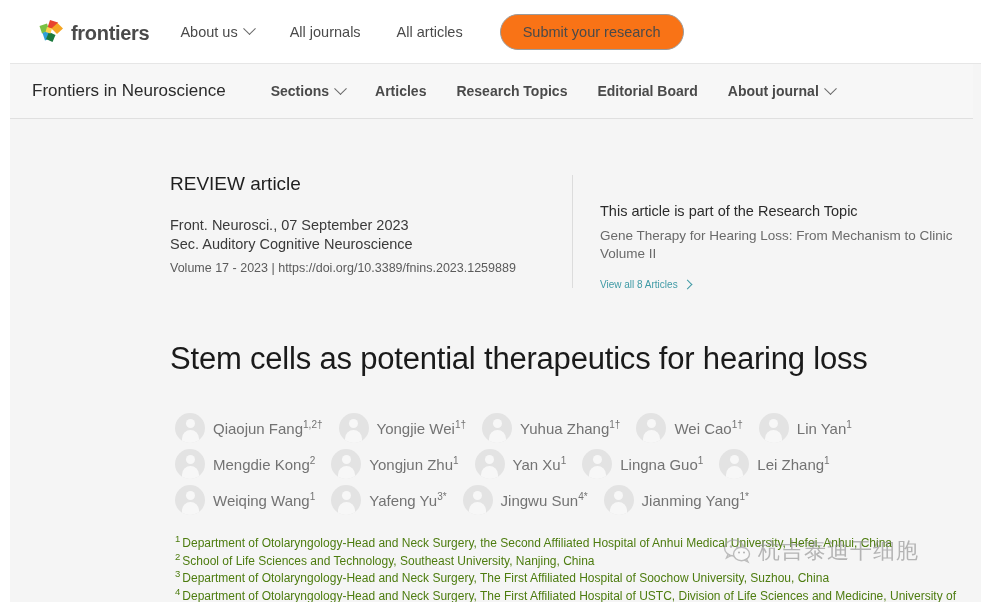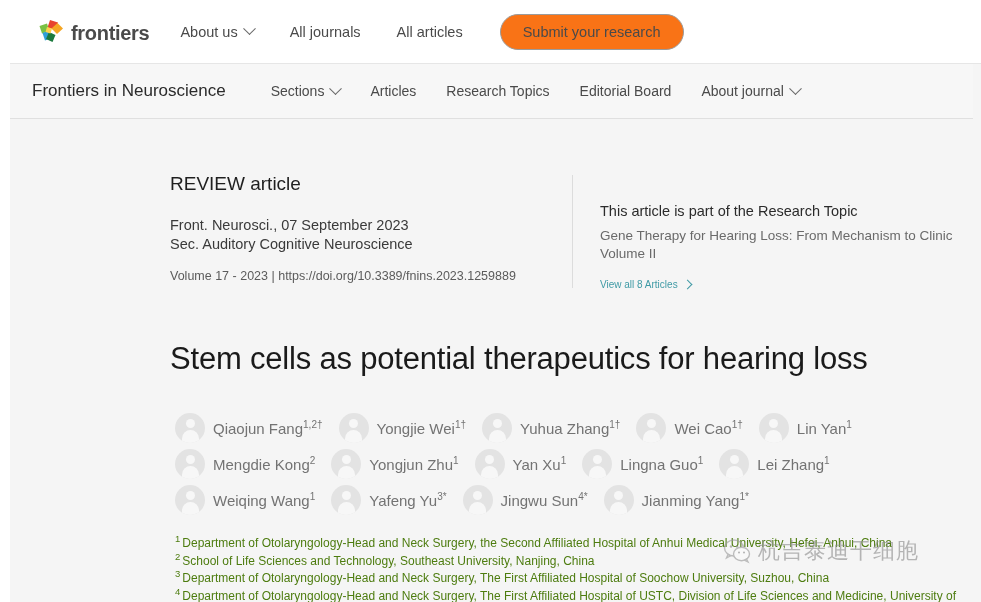--- a/index.html
+++ b/index.html
@@ -99,20 +99,21 @@
     cursor: pointer;
   }
   .jnav-item {
     font-size: 14px;
     color: #4a4a4a;
     padding: 0 15px;
     display: flex; align-items: center;
     gap: 7px;
     cursor: pointer;
     white-space: nowrap;
+    font-weight: bold;
   }
 
   
   .article {
     position: absolute;
     left: 10px; top: 120px;
     width: 971px;
     background: #f5f5f5;
   }
   .meta-row {
@@ -141,21 +142,21 @@
     font-weight: normal;
   }
   .meta-line {
     font-size: 14.5px;
     color: #3a3a3a;
     line-height: 19px;
   }
   .meta-sub {
     font-size: 12.5px;
     color: #5b5b5b;
-    margin-top: 14px;
+    margin-top: 6px;
     line-height: 16px;
   }
   .rt-head {
     font-size: 14.5px;
     color: #2b2b2b;
     margin-bottom: 8px;
   }
   .rt-name {
     font-size: 13.5px;
     color: #6a6a6a;

